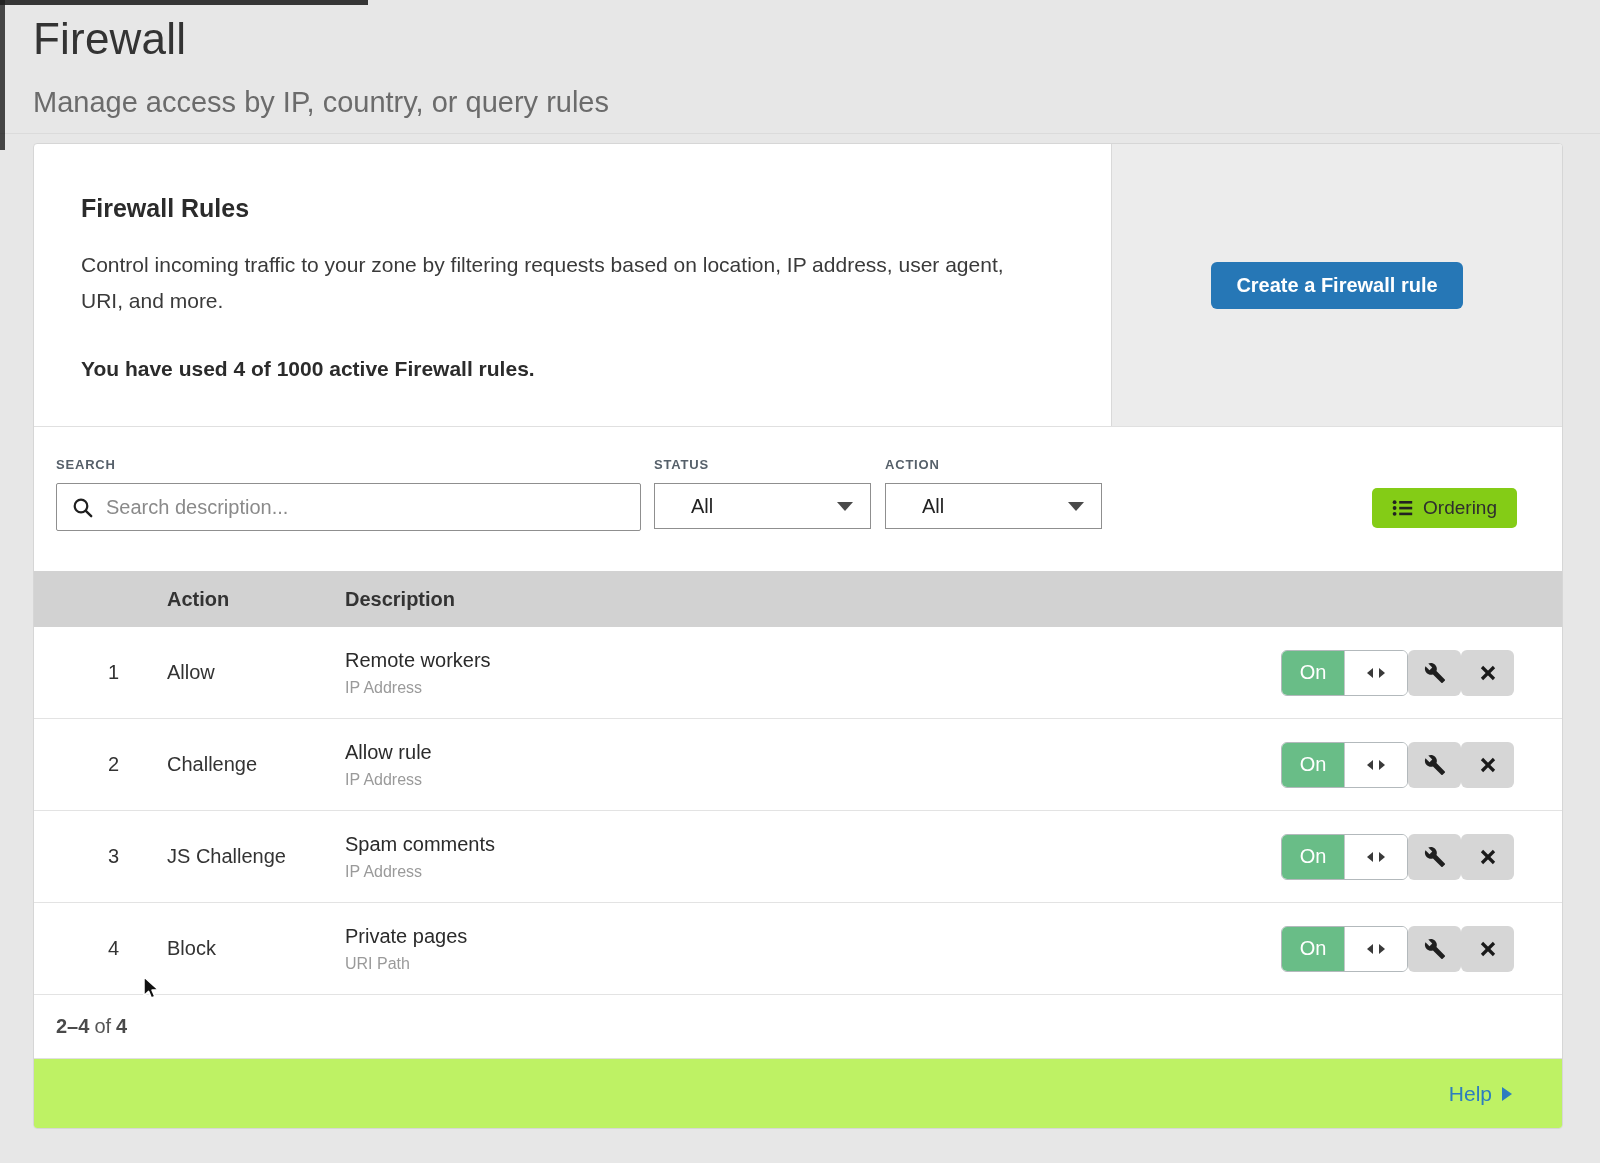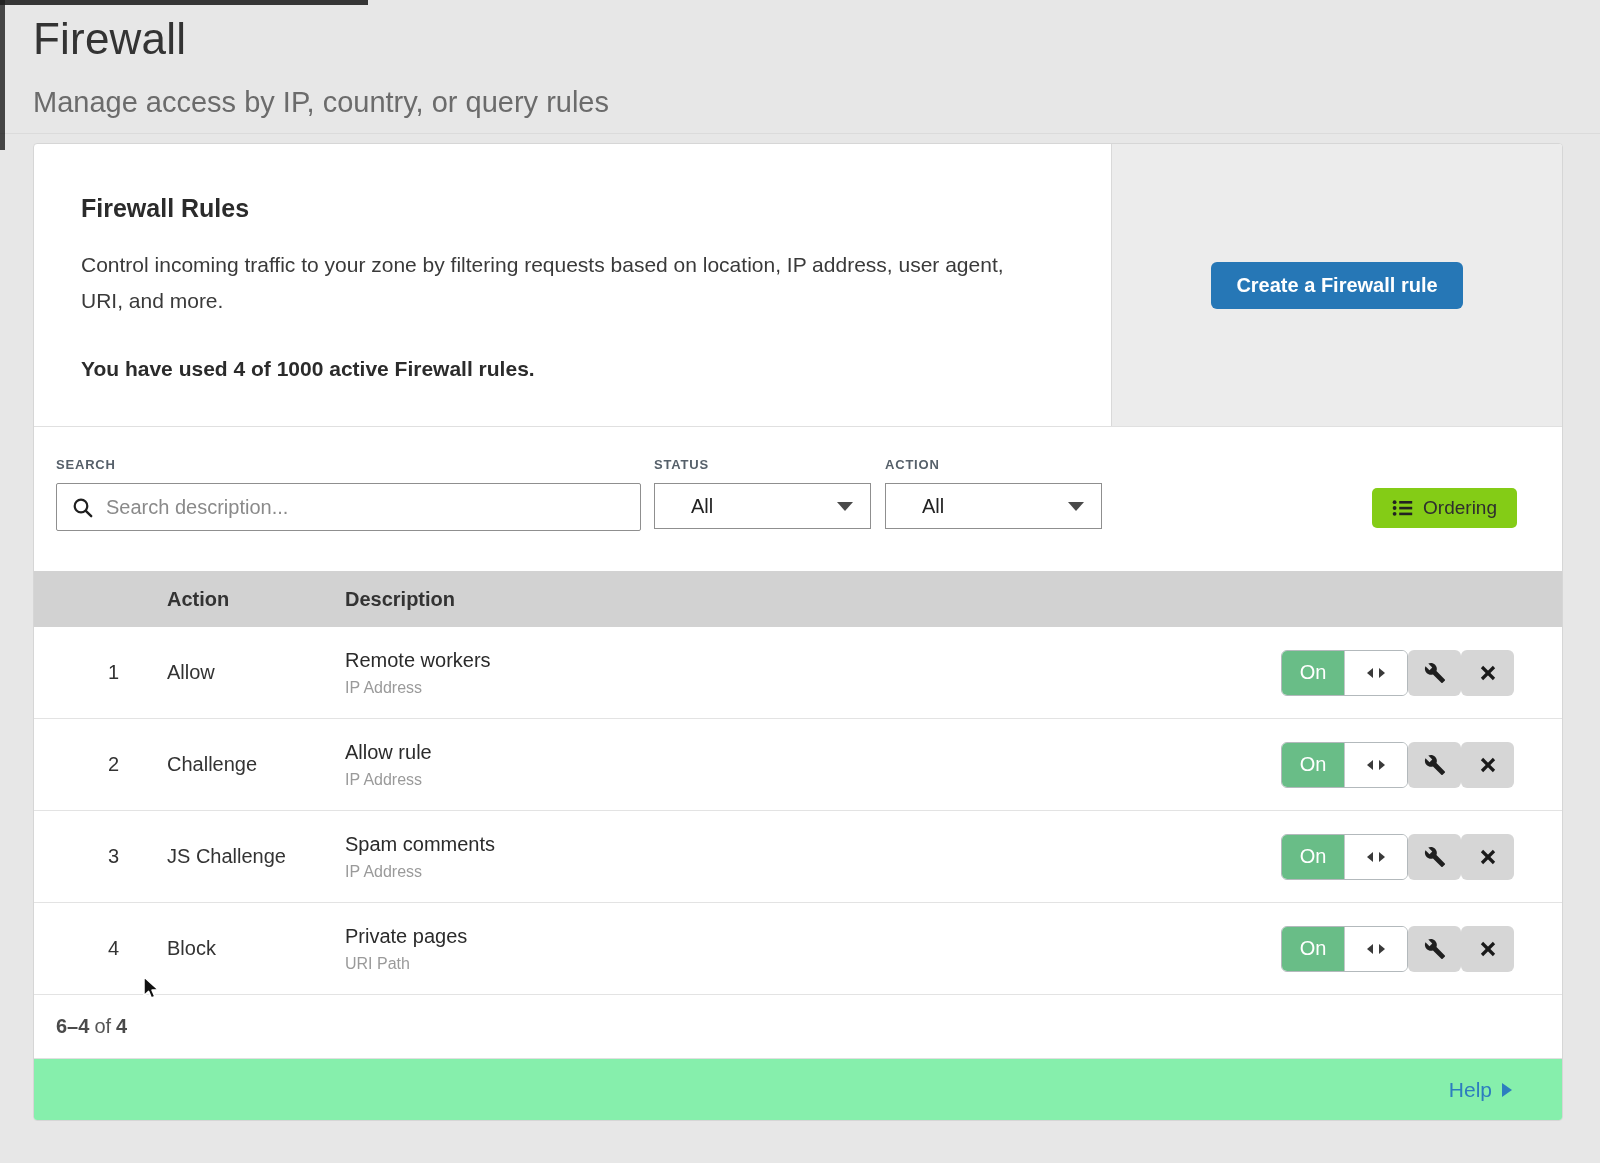--- a/index.html
+++ b/index.html
@@ -105,21 +105,21 @@
   .icon-btn {
     width: 53px; height: 46px; background: #d6d6d6; border: none; border-radius: 6px;
     display: flex; align-items: center; justify-content: center; cursor: pointer;
   }
 
   
   .pagination { height: 63px; display: flex; align-items: center; padding-left: 22px; font-size: 20px; color: #555; background: #fff; }
   .pagination .bold { font-weight: 700; color: #4a4a4a; }
   .pagination span { margin-right: 5px; }
   .card-footer {
-    height: 62px; border-top: 1px solid #e0e0e0; background: #86efac;
+    height: 70px; border-top: 1px solid #e0e0e0; background: #bef264;
     display: flex; align-items: center; justify-content: flex-end; padding-right: 50px;
   }
   .help-link { display: flex; align-items: center; gap: 10px; color: #2d7dbf; font-size: 21px; text-decoration: none; cursor: pointer; }
   .help-arrow { width: 0; height: 0; border-left: 10px solid #2d7dbf; border-top: 7px solid transparent; border-bottom: 7px solid transparent; }
 
   .mouse-cursor { position: absolute; left: 142px; top: 976px; pointer-events: none; }
 </style>
 </head>
 <body>
 
@@ -313,21 +313,21 @@
             <svg width="20" height="20" viewBox="0 0 20 20">
               <line x1="4" y1="4" x2="16" y2="16" stroke="#1a1a1a" stroke-width="3.2"></line>
               <line x1="16" y1="4" x2="4" y2="16" stroke="#1a1a1a" stroke-width="3.2"></line>
             </svg>
           </button>
         </div>
       </div>
     </div>
 
     <div class="pagination">
-      <span class="bold">6–4</span>
+      <span class="bold">2–4</span>
       <span>of</span>
       <span class="bold">4</span>
     </div>
   </section>
 
   <footer class="card-footer">
     <a class="help-link">
       <span>Help</span>
       <span class="help-arrow"></span>
     </a>

